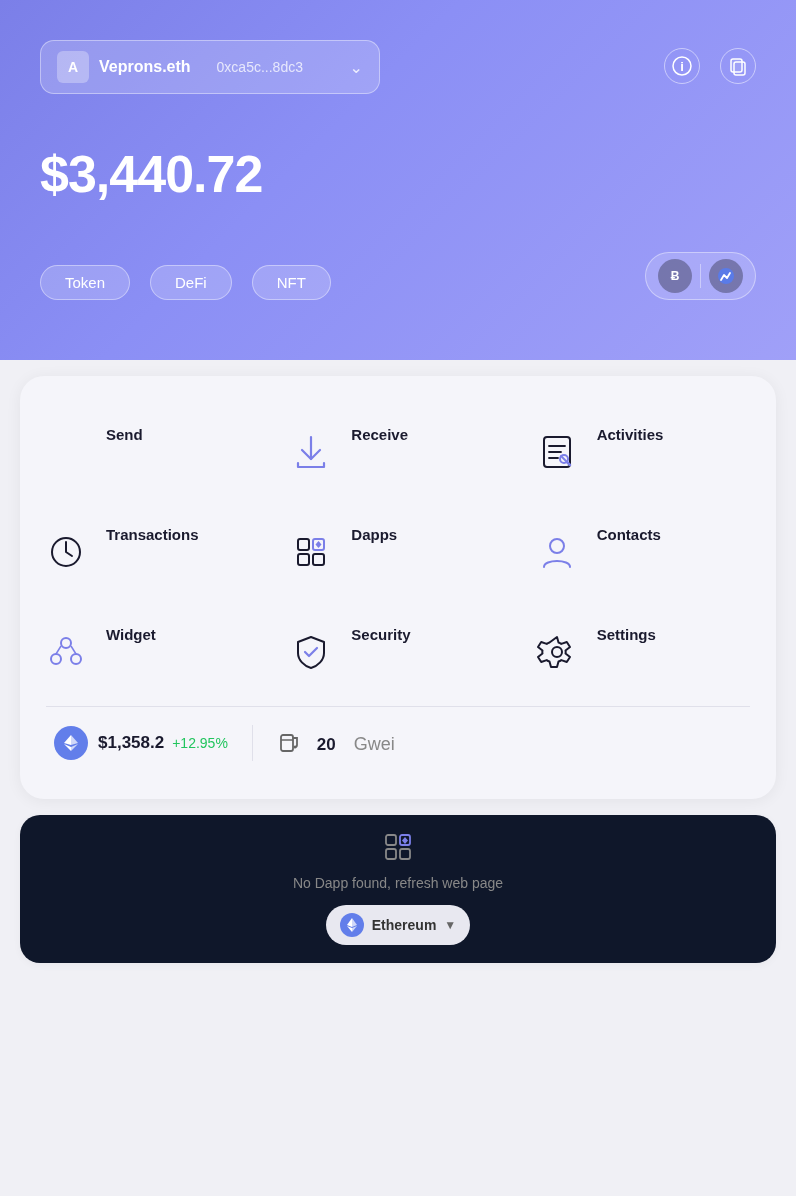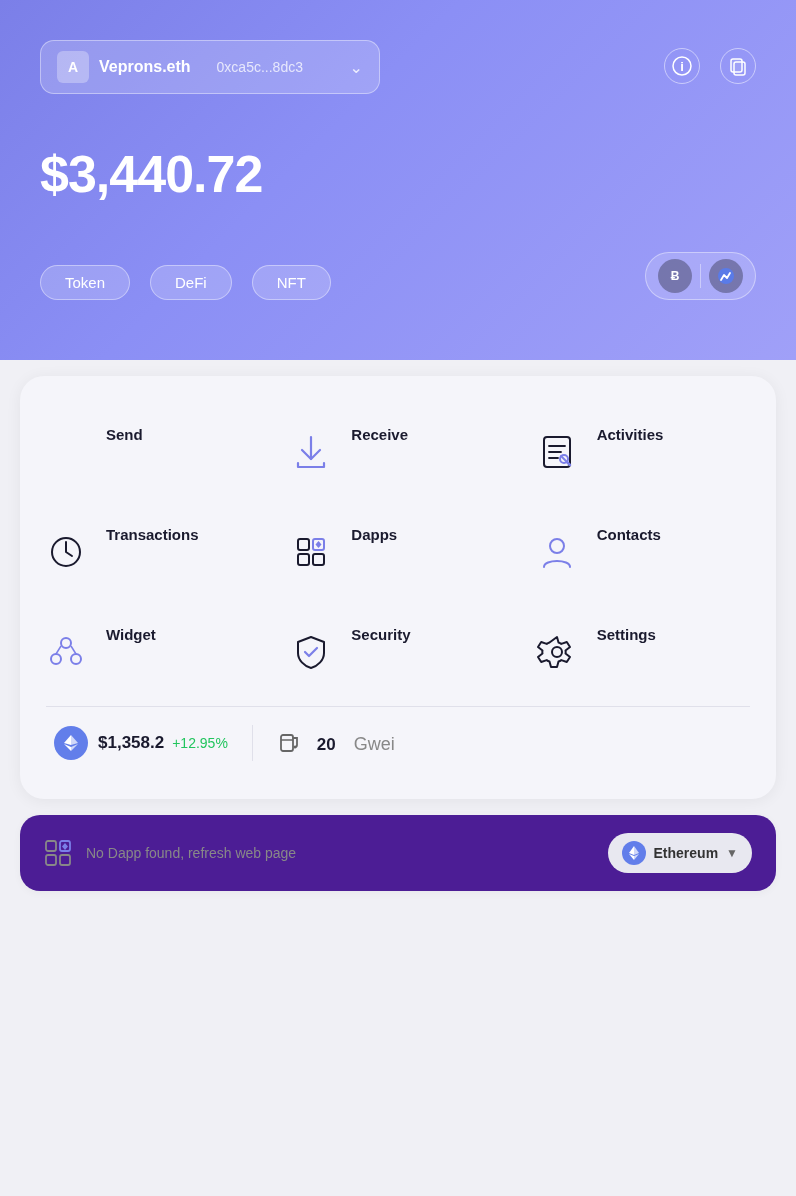--- a/index.html
+++ b/index.html
@@ -242,28 +242,29 @@
 
     .gas-unit {
       font-size: 18px;
       color: #888;
       font-weight: 400;
       margin-left: 2px;
     }
 
     
     .dapp-bar {
-      background: #4c1d95;
+      background: #0f172a;
       border-radius: 20px;
       margin: 8px 20px;
       padding: 18px 24px;
       display: flex;
       align-items: center;
       gap: 14px;
       box-shadow: 0 2px 8px rgba(0,0,0,0.04);
+      flex-direction: column;
     }
 
     .dapp-icon {
       font-size: 22px;
       display: flex;
       align-items: center;
     }
 
     .dapp-text {
       font-size: 14px;

